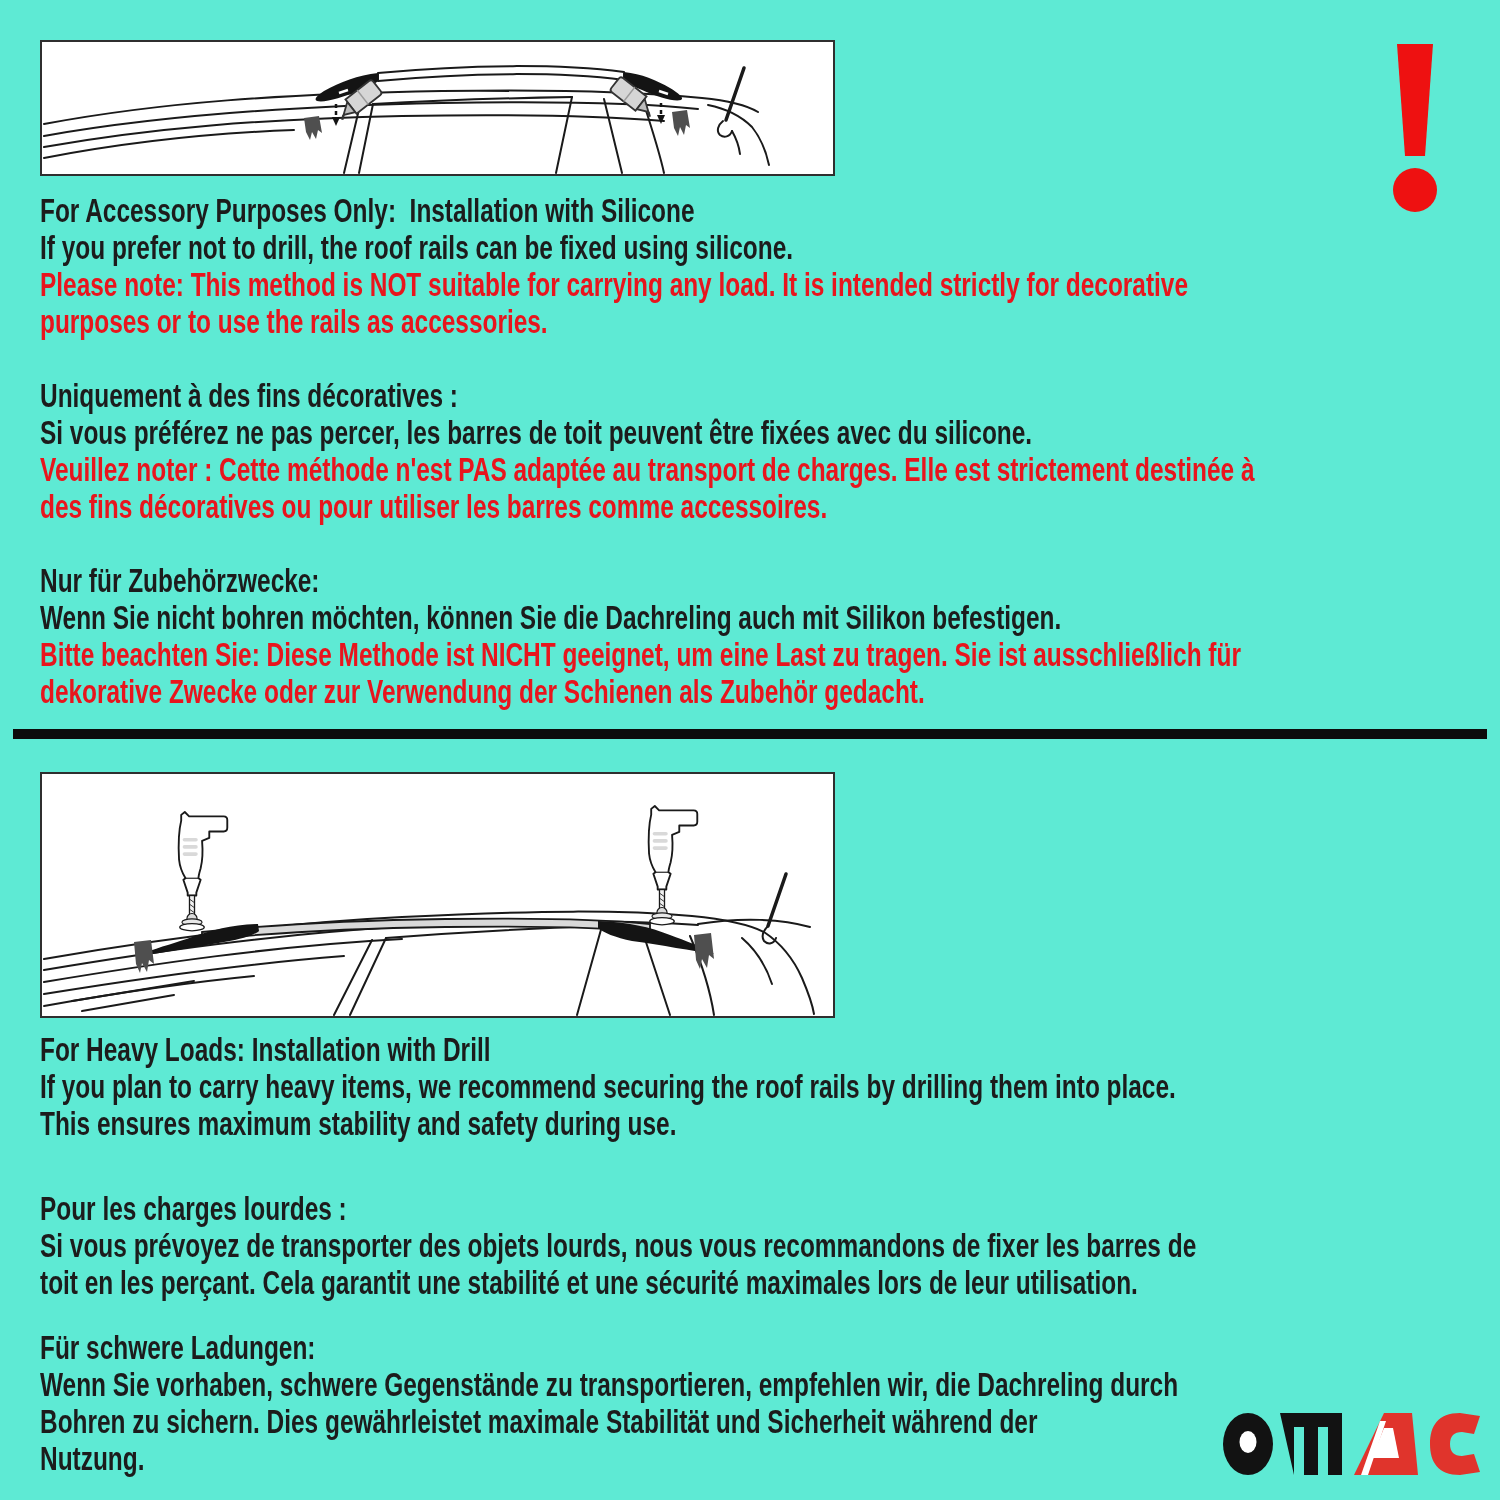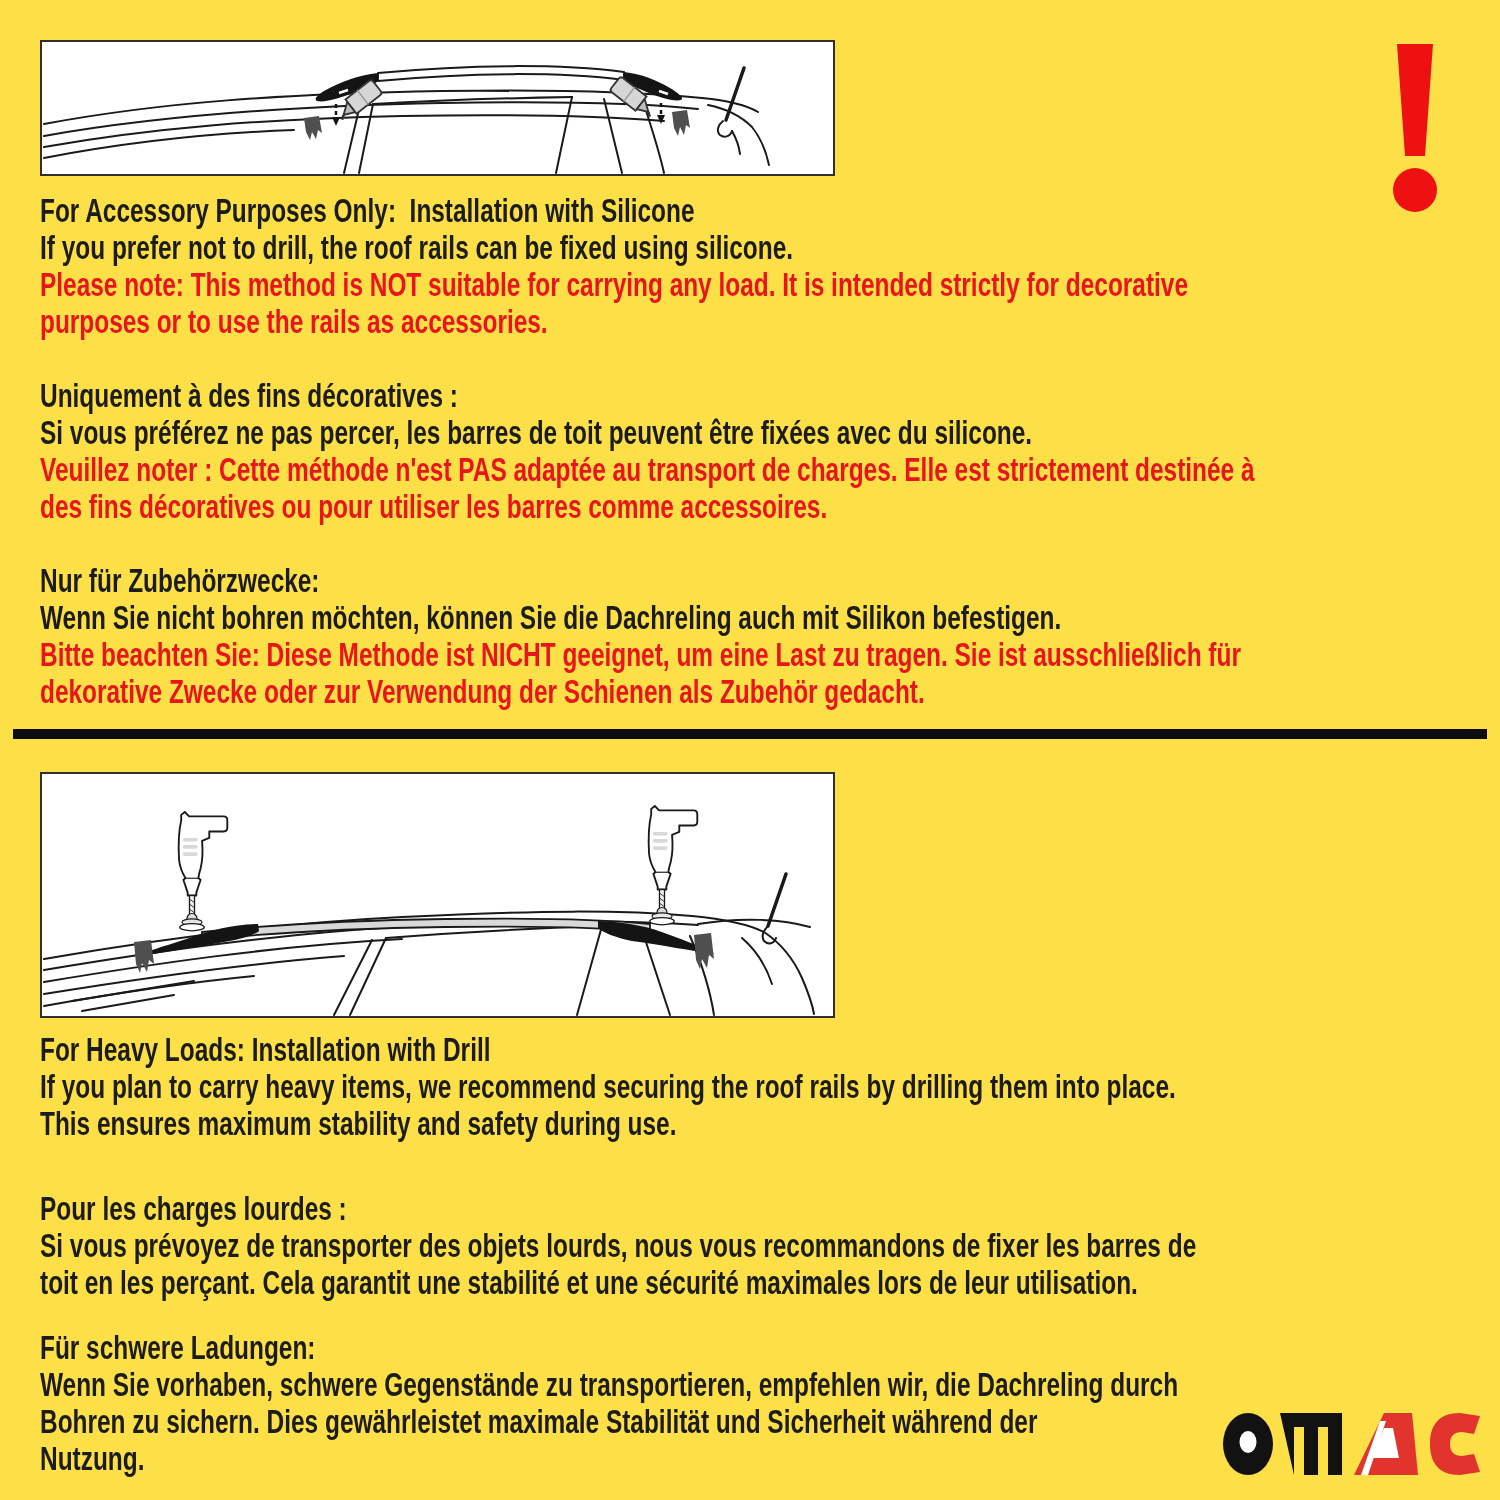--- a/index.html
+++ b/index.html
@@ -1,18 +1,18 @@
 <!DOCTYPE html>
 <html style="--text-black: #1c1c1c; --warning-red: #e8151d; --alert-red: #ee1111; --logo-black: #121212; --logo-red: #e0342c; --divider-black: #0c0c0c; --line-art: #1a1a1a;"><head>
 <meta charset="utf-8">
 <title>Document</title>
 <style>
   html,body{margin:0;padding:0;background:#ffffff;}
   body{width:1500px;height:1500px;position:relative;font-family:"Liberation Sans",sans-serif;overflow:hidden;}
-  .page{position:absolute;inset:0;background:#fde047;text-decoration:underline;}
+  .page{position:absolute;inset:0;background:#5eead4;text-decoration:underline;}
 
   .figure-box{position:absolute;left:40px;background:#fff;border:2px solid #2f2f2f;}
   #fig-silicone{top:40px;width:791px;height:132px;}
   #fig-drill{top:772px;width:791px;height:242px;}
   .figure-box svg{display:block;}
 
   .alert{position:absolute;left:1392px;top:44px;width:46px;height:170px;}
 
   .divider{position:absolute;left:13px;top:729px;width:1474px;height:10px;background:var(--divider-black,#0c0c0c);}
 

